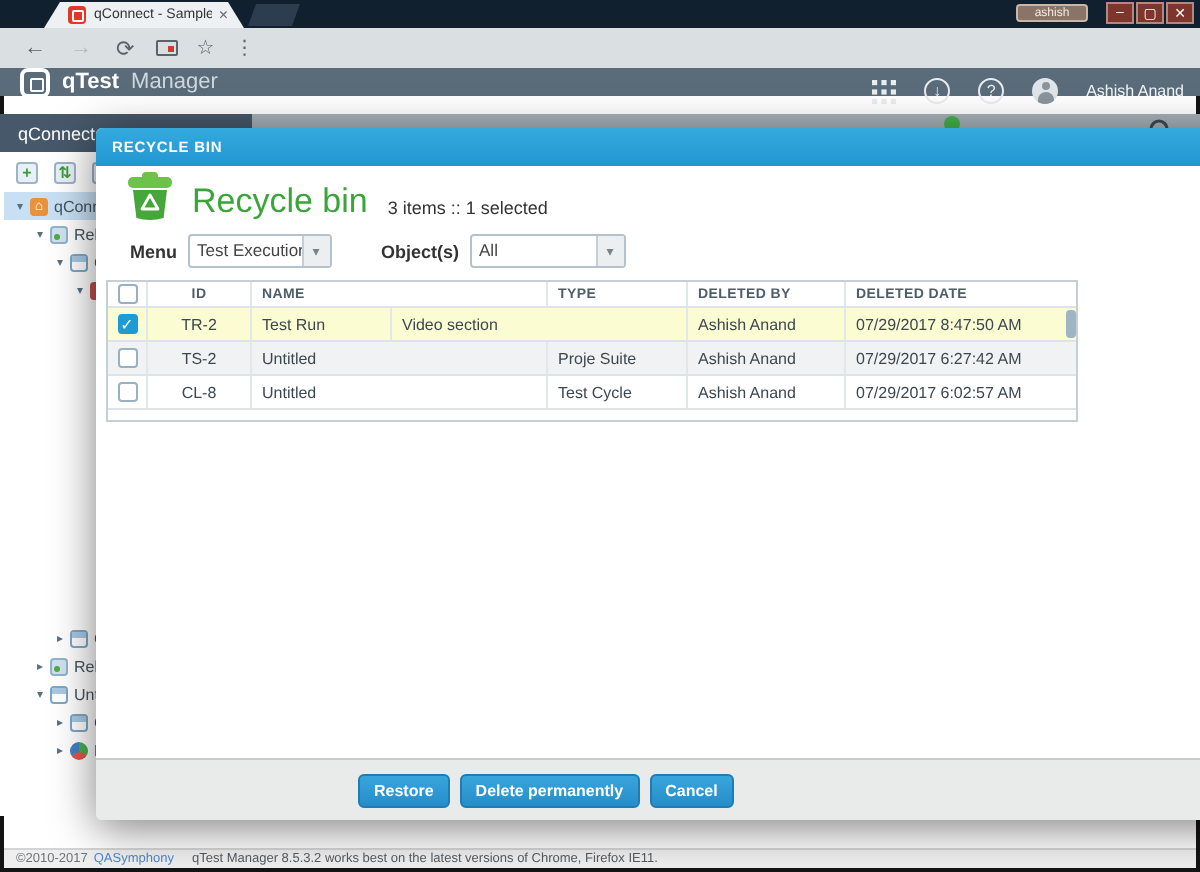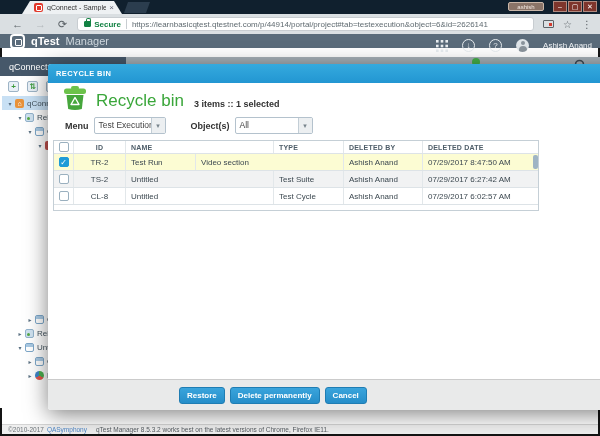--- a/index.html
+++ b/index.html
@@ -100,21 +100,21 @@
 
   
   .modal { position:absolute; left:48px; top:64px; width:598px; height:346px; background:#fff; z-index:5;
            border-radius:3px; box-shadow:0 4px 22px rgba(0,0,0,.5); }
   .modal-header { height:19px; background:linear-gradient(#35aade,#2296d2); border-radius:3px 3px 0 0;
                   display:flex; align-items:center; padding:0 10px 0 8px; }
   .modal-title { color:#fff; font-size:7.5px; font-weight:bold; letter-spacing:.4px; flex:1; }
   .modal-close { color:#fff; font-size:9px; font-weight:bold; }
   .title-row { position:absolute; left:14px; top:22px; display:flex; align-items:center; }
   .bin-title { font-size:17px; color:#3aa63a; margin-left:8px; }
-  .bin-summary { font-size:9px; font-weight:bold; color:#333; margin-left:10px; margin-top:6px;text-align:right; }
+  .bin-summary { font-size:9px; font-weight:normal; color:#333; margin-left:10px; margin-top:6px;text-align:right; }
   .controls-row { position:absolute; left:17px; top:53px; display:flex; align-items:center; }
   .ctl-label { font-size:9px; font-weight:bold; color:#333; }
   .qselect { height:17px; background:#fff; border:1px solid #b4c2cd; border-radius:2px; display:flex; align-items:stretch; margin-left:5px; }
   .qselect .val { font-size:8.5px; color:#444; padding:2px 4px; flex:1; white-space:nowrap; overflow:hidden; }
   .qselect .arr { width:14px; background:#eceff1; border-left:1px solid #c3ced6; color:#78848c; font-size:7px;
                   display:flex; align-items:center; justify-content:center; }
 
   .rtable { position:absolute; left:5px; top:76px; width:486px; border:1px solid #c5cfd6; background:#fff; padding-bottom:5px; }
   .trow { display:flex; height:17px; border-bottom:1px solid #dde3e7; align-items:stretch; position:relative; }
   .trow.head { height:13px; background:#fff; }
@@ -155,26 +155,20 @@
     <div class="win-user">ashish</div>
     <div class="winbtn" style="left:553px;">–</div>
     <div class="winbtn" style="left:568px;">▢</div>
     <div class="winbtn" style="left:583px;">✕</div>
   </div>
 
   <div class="urlbar">
     <span class="nav-glyph">←</span>
     <span class="nav-glyph dim">→</span>
     <span class="nav-glyph">⟳</span>
-    <div class="url-field">
-      <span class="lock"></span>
-      <span class="secure-label">Secure</span>
-      <span class="url-sep"></span>
-      <span class="url-text">https://learnbasicqtest.qtestnet.com/p/44914/portal/project#tab=testexecution&amp;object=6&amp;id=2626141</span>
-    </div>
     <span class="cast-icon"></span>
     <span class="star-icon">☆</span>
     <span class="dots-icon">⋮</span>
   </div>
 
   <div class="appbar">
     <span class="qlogo"></span>
     <span class="logo-primary">qTest</span>
     <span class="logo-secondary">Manager</span>
     <div class="appbar-right">
@@ -335,21 +329,21 @@
         <span class="tcell c-by">Ashish Anand</span>
         <span class="tcell c-date">07/29/2017 8:47:50 AM</span>
         <span class="scroll-thumb"></span>
       </div>
       <div class="trow alt">
         <span class="tcell c-cb">
             <span class="cb"></span>
           </span>
         <span class="tcell c-id">TS-2</span>
         <span class="tcell c-name">Untitled</span>
-        <span class="tcell c-type">Test Suite</span>
+        <span class="tcell c-type">Proje Suite</span>
         <span class="tcell c-by">Ashish Anand</span>
         <span class="tcell c-date">07/29/2017 6:27:42 AM</span>
       </div>
       <div class="trow">
         <span class="tcell c-cb">
             <span class="cb"></span>
           </span>
         <span class="tcell c-id">CL-8</span>
         <span class="tcell c-name">Untitled</span>
         <span class="tcell c-type">Test Cycle</span>

